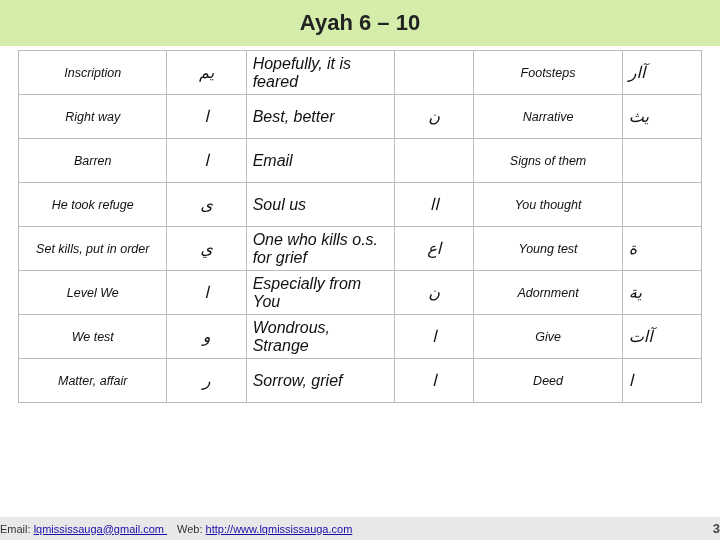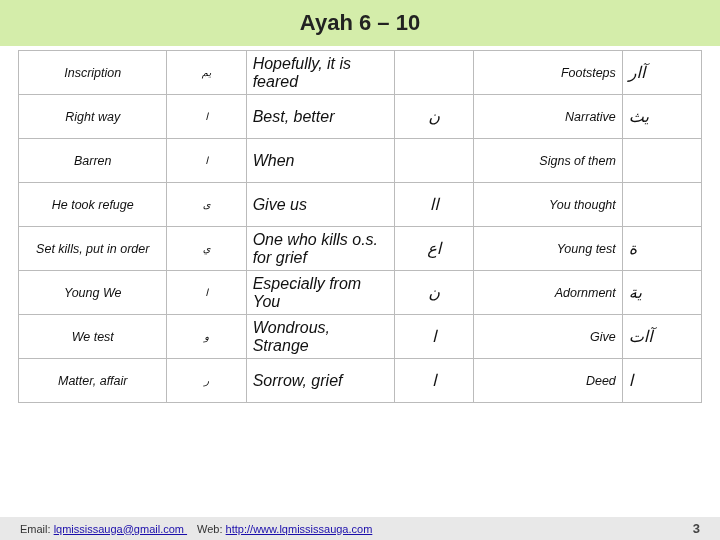--- a/index.html
+++ b/index.html
@@ -45,51 +45,51 @@
       font-style: italic;
     }
     .col-label {
       width: 15%;
       font-size: 12.5px;
       text-align: center;
     }
     .col-arabic {
       width: 8%;
       text-align: center;
-      font-size: 10px;
+      font-size: 16px;
       font-family: "Arial", serif;
       direction: rtl;
     }
     .col-mid-label {
       width: 15%;
       font-size: 16px;
       text-align: left;
     }
     .col-mid-arabic {
       width: 8%;
       text-align: center;
       font-size: 16px;
       font-family: "Arial", serif;
       direction: rtl;
     }
     .col-right-label {
       width: 15%;
       font-size: 12.5px;
-      text-align: right;
+      text-align: center;
     }
     .col-right-arabic {
       width: 8%;
       text-align: left;
       font-size: 16px;
       font-family: "Arial", serif;
       direction: rtl;
     }
     .footer {
       background: #e8e8e8;
-      padding: 4px 20px;
+      padding: 4px 0;
       font-size: 11px;
       color: #333;
       display: flex;
       justify-content: space-between;
       align-items: center;
       flex-shrink: 0;
     }
     .footer a {
       color: #1a0dab;
       text-decoration: underline;
@@ -123,43 +123,43 @@
             <td class="col-label">Right way</td>
             <td class="col-arabic">ا</td>
             <td class="col-mid-label">Best, better</td>
             <td class="col-mid-arabic">ن</td>
             <td class="col-right-label">Narrative</td>
             <td class="col-right-arabic">يث</td>
           </tr>
           <tr>
             <td class="col-label">Barren</td>
             <td class="col-arabic">ا</td>
-            <td class="col-mid-label">When</td>
+            <td class="col-mid-label">Email</td>
             <td class="col-mid-arabic"></td>
             <td class="col-right-label">Signs of them</td>
             <td class="col-right-arabic"></td>
           </tr>
           <tr>
             <td class="col-label">He took refuge</td>
             <td class="col-arabic">ى</td>
-            <td class="col-mid-label">Give us</td>
+            <td class="col-mid-label">Soul us</td>
             <td class="col-mid-arabic">اا</td>
             <td class="col-right-label">You thought</td>
             <td class="col-right-arabic"></td>
           </tr>
           <tr>
             <td class="col-label">Set kills, put in order</td>
             <td class="col-arabic">ي</td>
             <td class="col-mid-label">One who kills o.s. for grief</td>
             <td class="col-mid-arabic">اع</td>
             <td class="col-right-label">Young test</td>
             <td class="col-right-arabic">ة</td>
           </tr>
           <tr>
-            <td class="col-label">Young We</td>
+            <td class="col-label">Level We</td>
             <td class="col-arabic">ا</td>
             <td class="col-mid-label">Especially from You</td>
             <td class="col-mid-arabic">ن</td>
             <td class="col-right-label">Adornment</td>
             <td class="col-right-arabic">ية</td>
           </tr>
           <tr>
             <td class="col-label">We test</td>
             <td class="col-arabic">و</td>
             <td class="col-mid-label">Wondrous, Strange</td>

